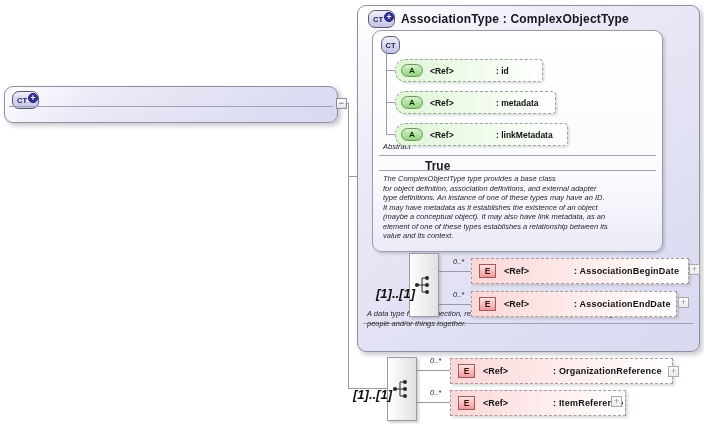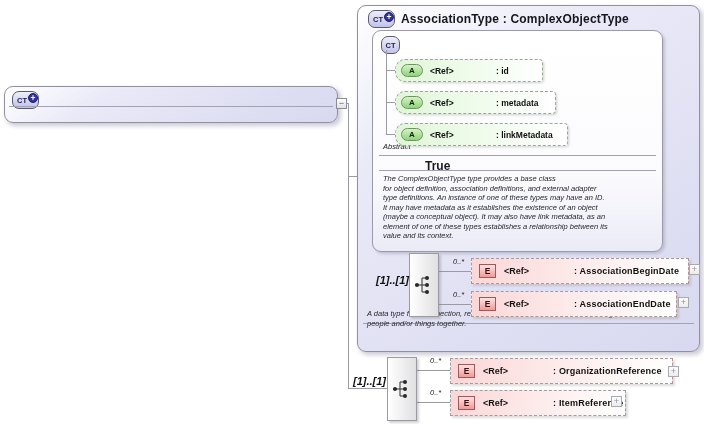--- a/index.html
+++ b/index.html
@@ -67,21 +67,21 @@
   .el-box .node-name { font-size:9px; letter-spacing:.2px; }
 
   
   .facet-label { font-style:italic; font-size:7.5px; color:#1a1a22; }
   .facet-value { font-size:12px; font-weight:bold; color:#1a1a22; }
 
   
   .seq-box { position:absolute; border:1px solid #9a9aa2; background:linear-gradient(90deg,#ffffff,#e0e0e2);
              box-shadow:1.5px 1.5px 2px rgba(110,110,120,.3); display:flex; align-items:center; justify-content:center;
              z-index:4; }
-  .occ { position:absolute; font-size:11px; font-weight:bold; font-style:italic; color:#111; z-index:5; white-space:nowrap; }
+  .occ { position:absolute; font-size:13px; font-weight:bold; font-style:italic; color:#111; z-index:5; white-space:nowrap;margin-top:12px; }
   .card { position:absolute; font-size:7.5px; font-style:italic; color:#222; z-index:5; white-space:nowrap; }
 </style>
 </head>
 <body>
 
 <div class="canvas">
 
   <div class="hline" style="left:333px;top:103px;width:16px"></div>
   <div class="vline" style="left:348px;top:103px;height:286px"></div>
   <div class="hline" style="left:348px;top:176px;width:17px"></div>

